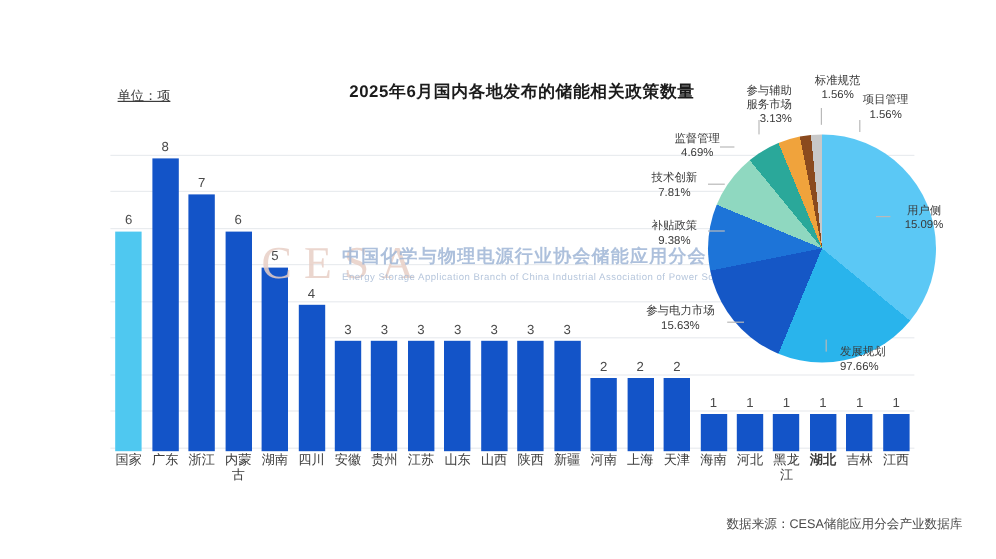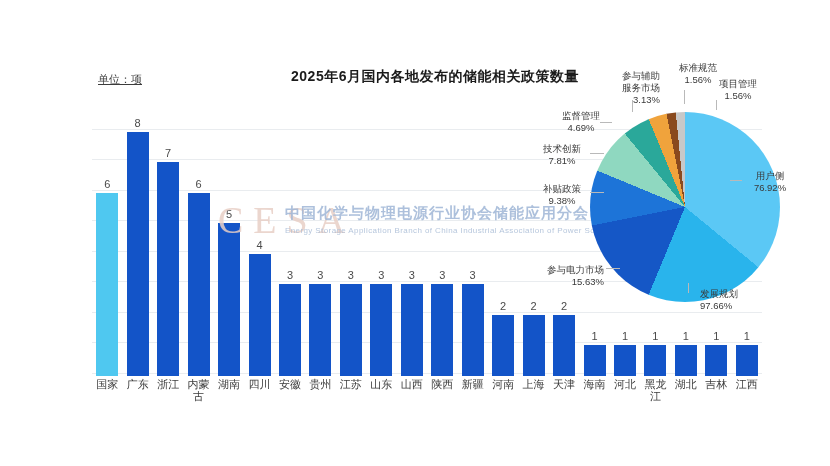--- a/index.html
+++ b/index.html
@@ -230,46 +230,47 @@
       <div class="x-label" style="left: 278.318px; width: 22px;">山东</div>
       <div class="x-label" style="left: 308.773px; width: 22px;">山西</div>
       <div class="x-label" style="left: 339.227px; width: 22px;">陕西</div>
       <div class="x-label" style="left: 369.682px; width: 22px;">新疆</div>
       <div class="x-label" style="left: 400.136px; width: 22px;">河南</div>
       <div class="x-label" style="left: 430.591px; width: 22px;">上海</div>
       <div class="x-label" style="left: 461.045px; width: 22px;">天津</div>
       <div class="x-label" style="left: 491.5px; width: 22px;">海南</div>
       <div class="x-label" style="left: 521.955px; width: 22px;">河北</div>
       <div class="x-label" style="left: 552.409px; width: 22px;">黑龙江</div>
-      <div class="x-label" style="left: 582.864px; width: 22px;">湖北</div>
+      <div class="x-label" style="left: 582.864px; width: 22px; font-weight: bold;">湖北</div>
       <div class="x-label" style="left: 613.318px; width: 22px;">吉林</div>
       <div class="x-label" style="left: 643.773px; width: 22px;">江西</div>
     </div>
 
   <div id="watermark">
     <div class="wm-cesa">CESA</div>
     <div class="wm-cn">中国化学与物理电源行业协会储能应用分会</div>
     <div class="wm-en">Energy Storage Application Branch of China Industrial Association of Power Sources</div>
   </div>
 
   <div id="pieWrap">
     <div id="pie" style="border-radius: 50%; background: conic-gradient(rgb(91, 200, 245) 0%, rgb(91, 200, 245) 35.94%, rgb(41, 180, 236) 35.94%, rgb(41, 180, 236) 56.25%, rgb(21, 87, 198) 56.25%, rgb(21, 87, 198) 71.88%, rgb(29, 116, 216) 71.88%, rgb(29, 116, 216) 81.26%, rgb(143, 216, 192) 81.26%, rgb(143, 216, 192) 89.07%, rgb(42, 168, 154) 89.07%, rgb(42, 168, 154) 93.76%, rgb(240, 163, 60) 93.76%, rgb(240, 163, 60) 96.89%, rgb(138, 74, 30) 96.89%, rgb(138, 74, 30) 98.45%, rgb(200, 200, 200) 98.45%, rgb(200, 200, 200) 100.01%);"></div>
   </div>
   <div id="pieLabels">
-      <div class="pie-label" style="left: 742px; top: 170px; width: 56px; text-align: center;"><span>用户侧</span><span class="pct">76.92%</span></div>
+      <div class="pie-label" style="left: 742px; top: 170px; width: 56px; text-align: center;"><span>用户侧</span><span class="pct">15.09%</span></div>
       <div class="pie-label" style="left: 700px; top: 288px; width: 56px; text-align: left;"><span>发展规划</span><span class="pct">97.66%</span></div>
-      <div class="pie-label" style="left: 530px; top: 264px; width: 74px; text-align: right;"><span>参与电力市场</span><span class="pct">15.63%</span></div>
+      <div class="pie-label" style="left: 530px; top: 254px; width: 74px; text-align: center;"><span>参与电力市场</span><span class="pct">15.63%</span></div>
       <div class="pie-label" style="left: 536px; top: 183px; width: 52px; text-align: center;"><span>补贴政策</span><span class="pct">9.38%</span></div>
       <div class="pie-label" style="left: 536px; top: 143px; width: 52px; text-align: center;"><span>技术创新</span><span class="pct">7.81%</span></div>
       <div class="pie-label" style="left: 555px; top: 110px; width: 52px; text-align: center;"><span>监督管理</span><span class="pct">4.69%</span></div>
       <div class="pie-label" style="left: 600px; top: 70px; width: 44px; text-align: right; margin-left: 16px;"><span>参与辅助服务市场</span><span class="pct">3.13%</span></div>
       <div class="pie-label" style="left: 672px; top: 62px; width: 52px; text-align: center;"><span>标准规范</span><span class="pct">1.56%</span></div>
       <div class="pie-label" style="left: 712px; top: 78px; width: 52px; text-align: center;"><span>项目管理</span><span class="pct">1.56%</span></div>
     </div>
 
+  <div class="source">数据来源：CESA储能应用分会产业数据库</div>
 <div class="leader" style="left: 730px; top: 180px; width: 12px; height: 1px;"></div>
     <div class="leader" style="left: 688px; top: 283px; width: 1px; height: 10px;"></div>
     <div class="leader" style="left: 606px; top: 268px; width: 14px; height: 1px;"></div>
     <div class="leader" style="left: 590px; top: 192px; width: 14px; height: 1px;"></div>
     <div class="leader" style="left: 590px; top: 153px; width: 14px; height: 1px;"></div>
     <div class="leader" style="left: 600px; top: 122px; width: 12px; height: 1px;"></div>
     <div class="leader" style="left: 632px; top: 100px; width: 1px; height: 12px;"></div>
     <div class="leader" style="left: 684px; top: 90px; width: 1px; height: 14px;"></div>
     <div class="leader" style="left: 716px; top: 100px; width: 1px; height: 10px;"></div>
   </div>

